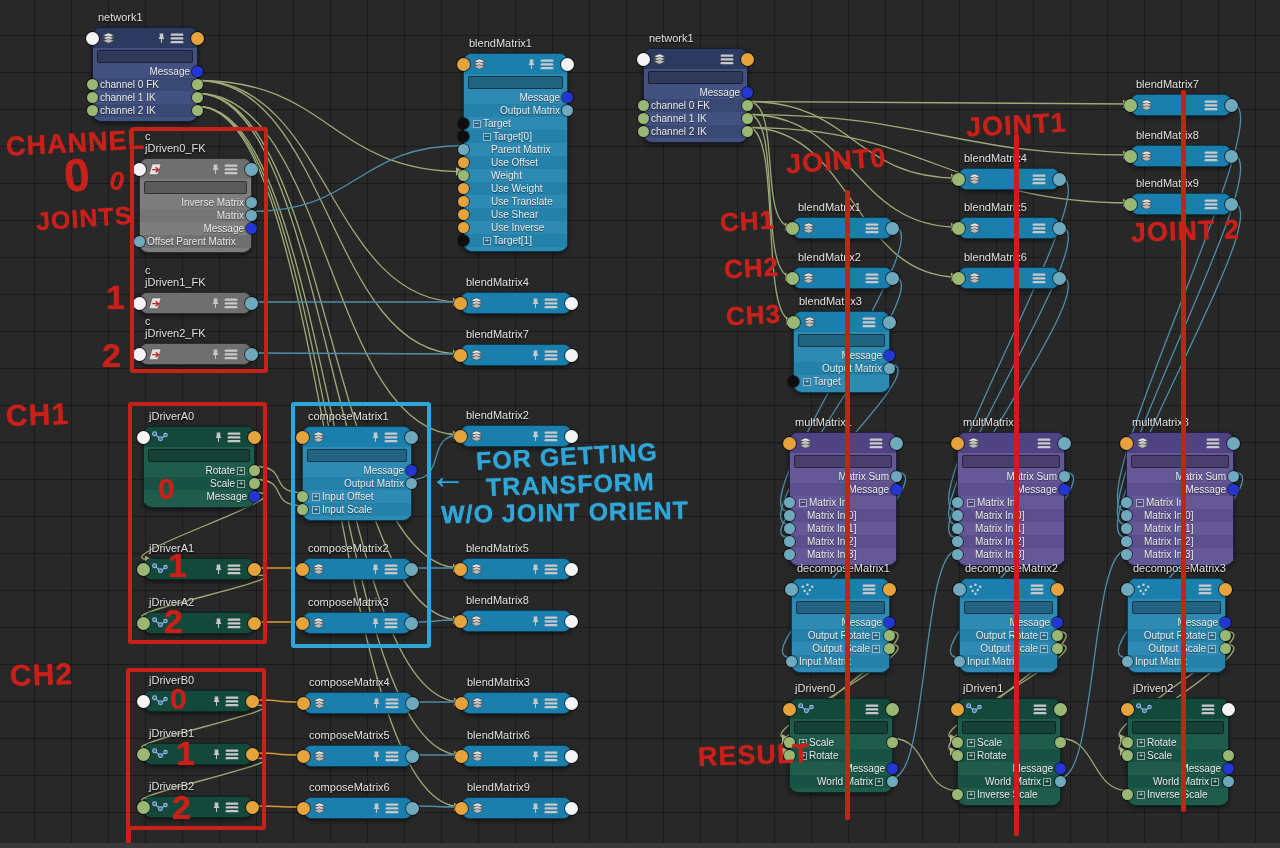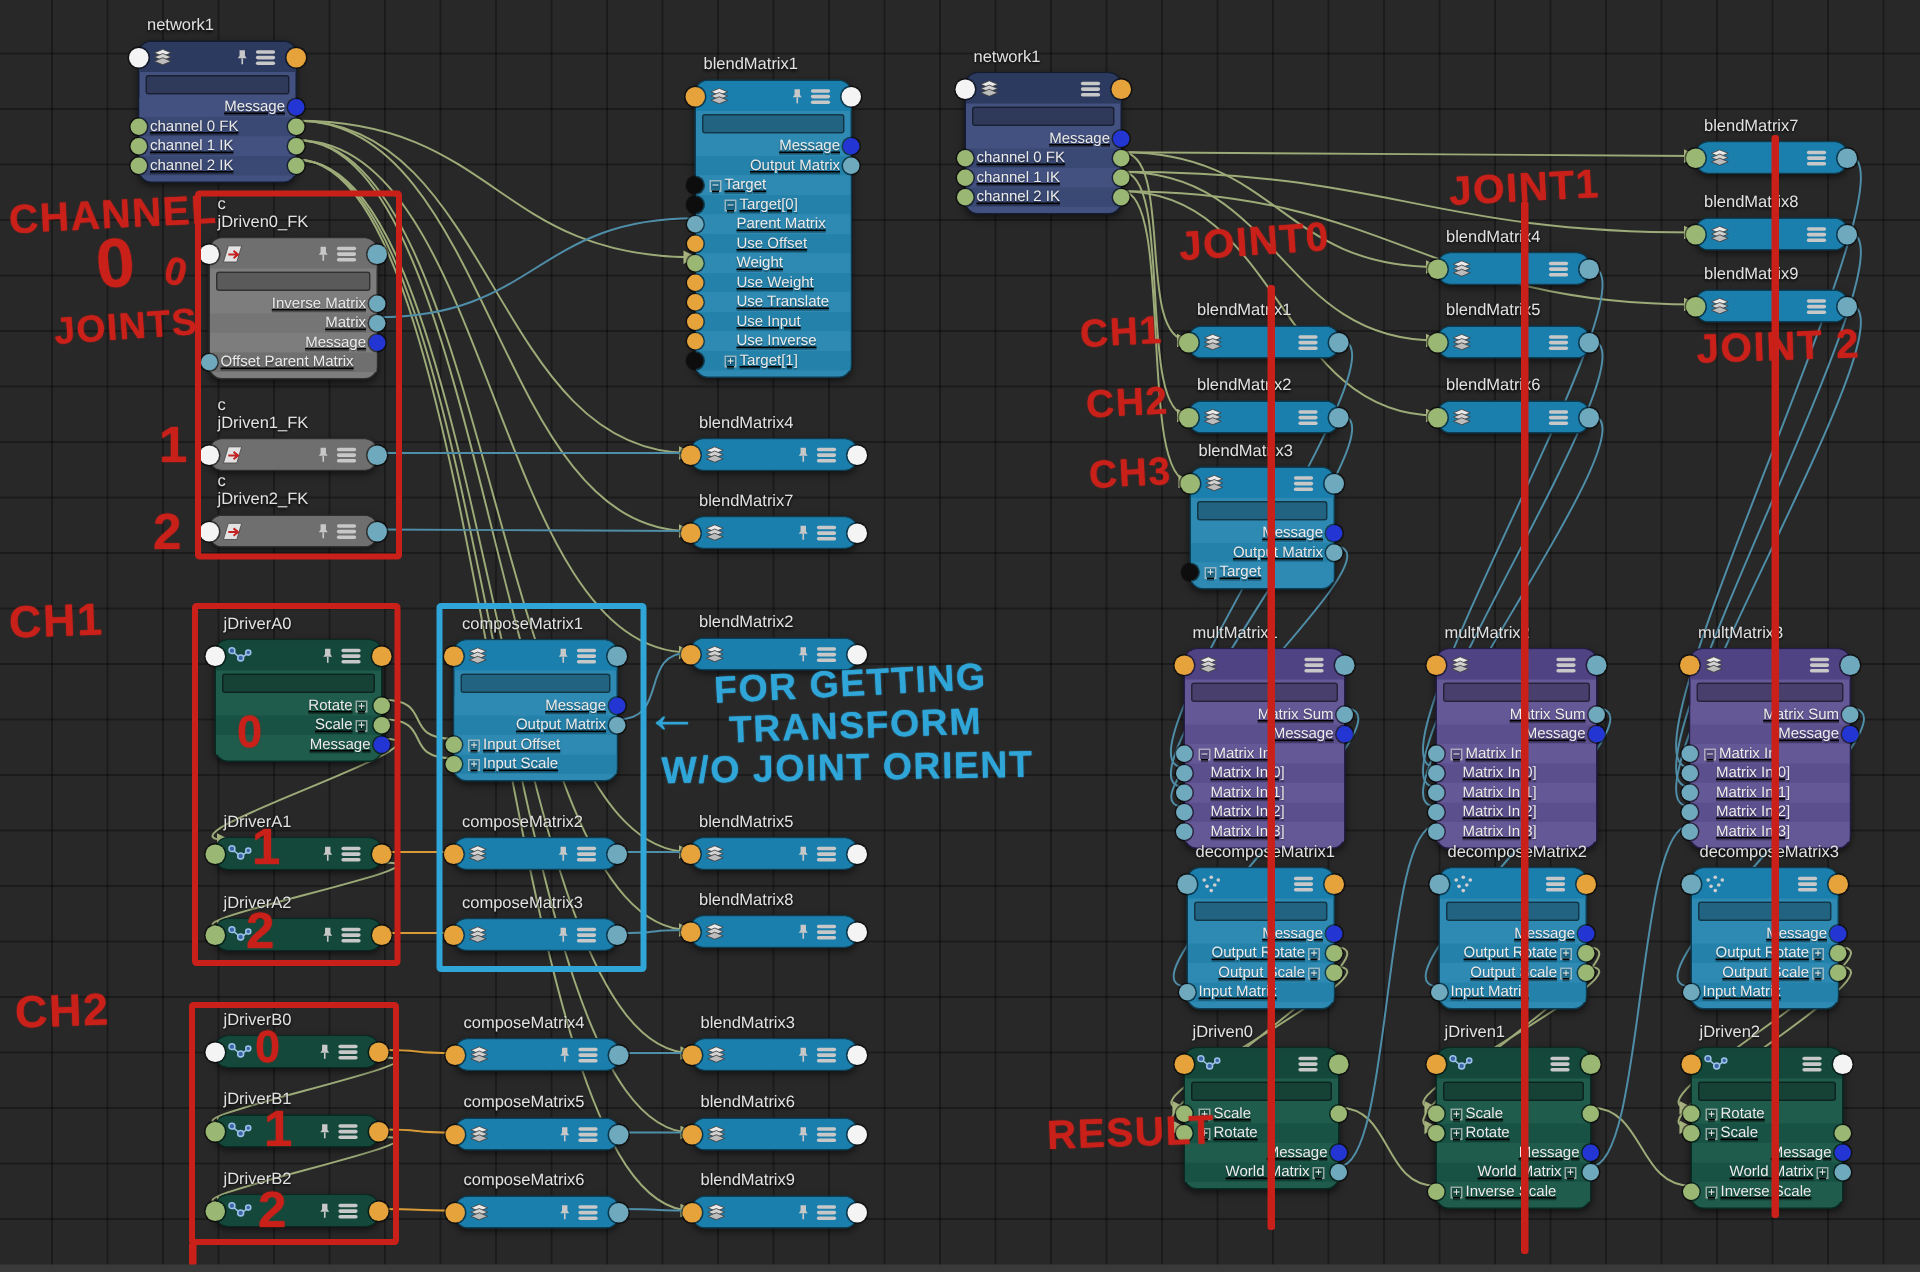--- a/index.html
+++ b/index.html
@@ -4,21 +4,21 @@
 <style>
   html,body{margin:0;padding:0;background:#1a1a1a;}
   #canvas{position:relative;width:1280px;height:848px;overflow:hidden;
     font-family:"Liberation Sans",sans-serif;
     background-color:#282828;
     background-image:linear-gradient(rgba(0,0,0,.32) 1px,transparent 1px),
                      linear-gradient(90deg,rgba(0,0,0,.32) 1px,transparent 1px);
     background-size:37px 37px;background-position:-3px -2px;}
   #wires{position:absolute;left:0;top:0;z-index:1;pointer-events:none;}
   .node{position:absolute;z-index:2;box-sizing:border-box;border:1px solid #101418;
-    border-radius:9px;box-shadow:0 2px 5px rgba(0,0,0,.55);text-decoration:underline;}
+    border-radius:9px;box-shadow:0 2px 5px rgba(0,0,0,.55);}
   .node.exp{padding-bottom:4px;}
   .ntitle{position:relative;display:flex;align-items:center;height:20px;
     padding:0 13px 0 7px;border-radius:8px 8px 0 0;}
   .node.col .ntitle{border-radius:8px;}
   .nspace{flex:1;}
   .nicon{display:flex;align-items:center;}
   .npin,.nmenu{display:flex;align-items:center;margin-left:4px;}
   .ninset{margin:2px 4px;height:11px;background:rgba(0,0,0,.28);
     border:1px solid rgba(0,0,0,.45);border-radius:2px;}
   .nrow{position:relative;height:13px;display:flex;align-items:center;
@@ -224,21 +224,21 @@
       </div>
       <div class="nrow" style="background: rgb(36, 130, 170); padding-left: 27px;">
         <div class="ntx">Use Weight</div>
         <div class="pdot" style="height: 11px; width: 11px; top: 1px; left: -6px; background: rgb(230, 163, 60);"></div>
       </div>
       <div class="nrow" style="background: rgb(46, 138, 178); padding-left: 27px;">
         <div class="ntx">Use Translate</div>
         <div class="pdot" style="height: 11px; width: 11px; top: 1px; left: -6px; background: rgb(230, 163, 60);"></div>
       </div>
       <div class="nrow" style="background: rgb(36, 130, 170); padding-left: 27px;">
-        <div class="ntx">Use Input</div>
+        <div class="ntx">Use Shear</div>
         <div class="pdot" style="height: 11px; width: 11px; top: 1px; left: -6px; background: rgb(230, 163, 60);"></div>
       </div>
       <div class="nrow" style="background: rgb(46, 138, 178); padding-left: 27px;">
         <div class="ntx">Use Inverse</div>
         <div class="pdot" style="height: 11px; width: 11px; top: 1px; left: -6px; background: rgb(230, 163, 60);"></div>
       </div>
       <div class="nrow" style="background: rgb(36, 130, 170); padding-left: 17px;">
         <div class="ebox">+</div>
         <div class="ntx">Target[1]</div>
         <div class="pdot" style="height: 11px; width: 11px; top: 1px; left: -6px; background: rgb(13, 13, 13);"></div>

